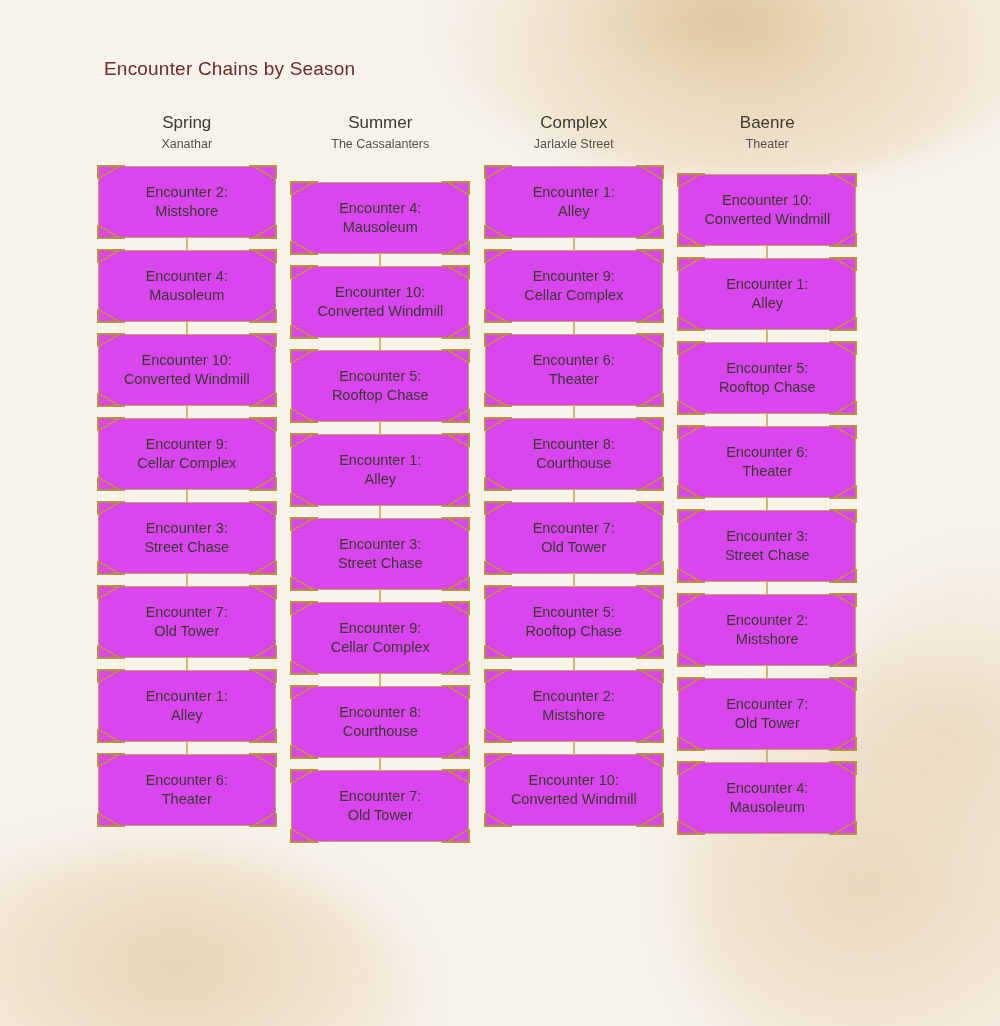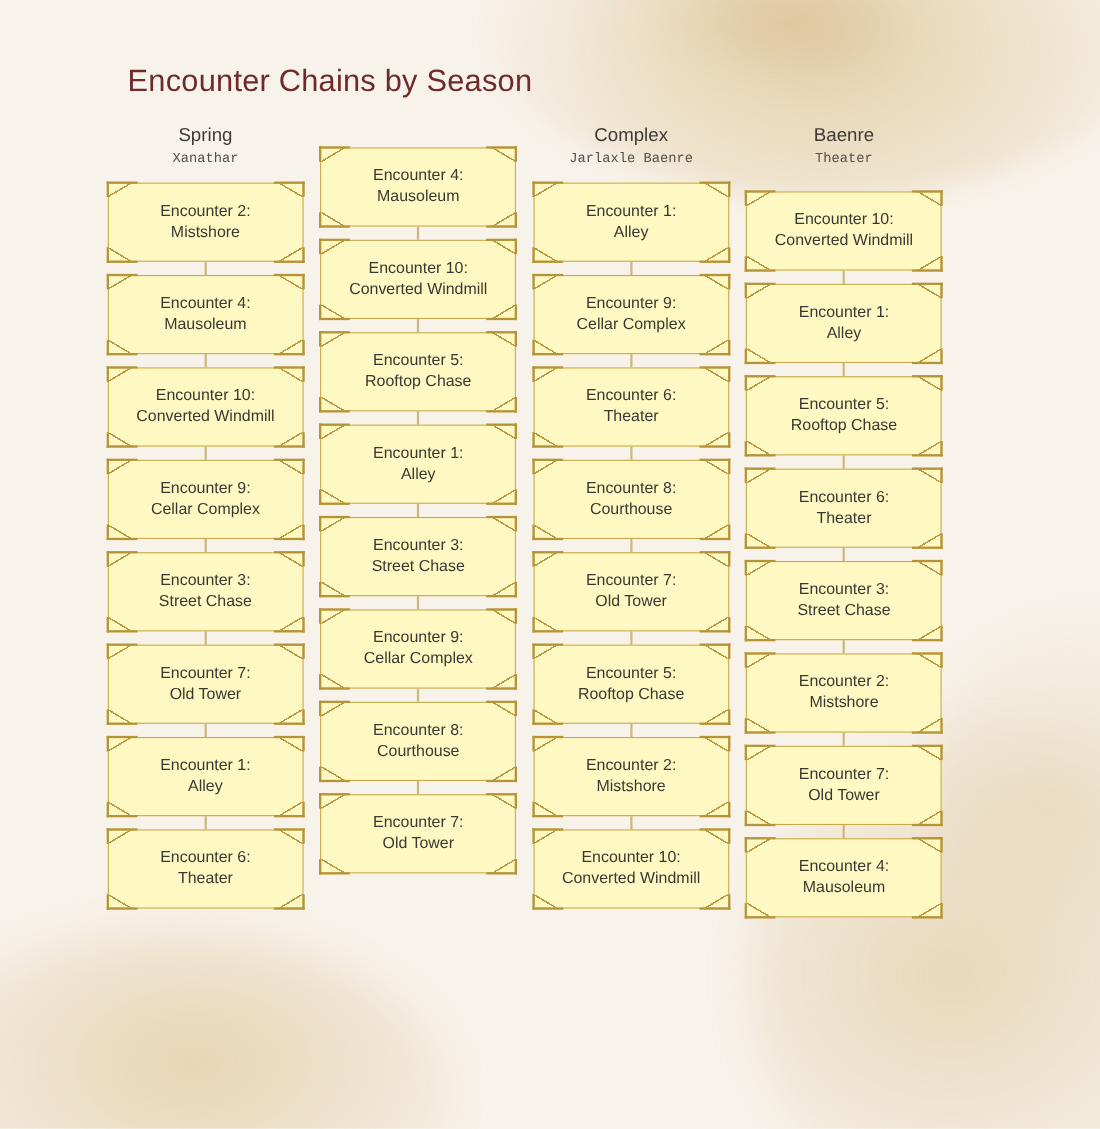--- a/index.html
+++ b/index.html
@@ -47,25 +47,24 @@
     top: 560px; right: -170px;
     width: 330px; height: 330px;
     background: radial-gradient(ellipse at 35% 50%, rgba(222,200,160,0.45) 0%, rgba(235,220,192,0.20) 55%, rgba(240,228,208,0) 78%);
   }
 
   
   .title {
     position: absolute;
     left: 104px;
     top: 58px;
-    font-size: 28px;
+    font-size: 19px;
     color: #6f2b2b;
     letter-spacing: 0.2px;
     font-weight: 400;
-    margin-left: 12px;
   }
 
   
   .board {
     position: absolute;
     left: 0; top: 112px;
     width: 864px;
     display: flex;
     justify-content: flex-start;
     padding-left: 90px;
@@ -84,21 +83,20 @@
   }
   .season {
     font-size: 17px;
     color: #3d3a33;
     line-height: 22px;
   }
   .patron {
     font-size: 12.5px;
     color: #55504a;
     line-height: 20px;
-    font-family: Liberation Mono, monospace;
   }
 
   .chain {
     position: relative;
     width: 186px;
     display: flex;
     flex-direction: column;
     align-items: center;
   }
   
@@ -114,21 +112,21 @@
     z-index: 0;
   }
 
   .node {
     position: relative;
     z-index: 1;
     width: 178px;
     min-height: 72px;
     margin: 6px 0;
     box-sizing: border-box;
-    background: #fef9c3;
+    background: #d946ef;
     border: 1.4px solid #c9a84c;
     display: flex;
     align-items: center;
     justify-content: center;
     text-align: center;
     padding: 8px 24px;
     color: #3b3831;
     font-size: 14.5px;
     line-height: 19px;
   }
@@ -245,20 +243,24 @@
         <span class="corner c-tr"></span>
         <span class="corner c-bl"></span>
         <span class="corner c-br"></span>
         <span class="label">Encounter 6:
 Theater</span>
       </div>
     </div>
   </div>
 
   <div class="column">
+    <div class="col-head">
+      <div class="season">Summer</div>
+      <div class="patron">The Cassalanters</div>
+    </div>
     <div class="chain" style="margin-top:16px;">
       <div class="node">
         <span class="corner c-tl"></span>
         <span class="corner c-tr"></span>
         <span class="corner c-bl"></span>
         <span class="corner c-br"></span>
         <span class="label">Encounter 4:
 Mausoleum</span>
       </div>
       <div class="node">
@@ -316,21 +318,21 @@
         <span class="corner c-br"></span>
         <span class="label">Encounter 7:
 Old Tower</span>
       </div>
     </div>
   </div>
 
   <div class="column">
     <div class="col-head">
       <div class="season">Complex</div>
-      <div class="patron">Jarlaxle Baenre</div>
+      <div class="patron">Jarlaxle Street</div>
     </div>
     <div class="chain">
       <div class="node">
         <span class="corner c-tl"></span>
         <span class="corner c-tr"></span>
         <span class="corner c-bl"></span>
         <span class="corner c-br"></span>
         <span class="label">Encounter 1:
 Alley</span>
       </div>

